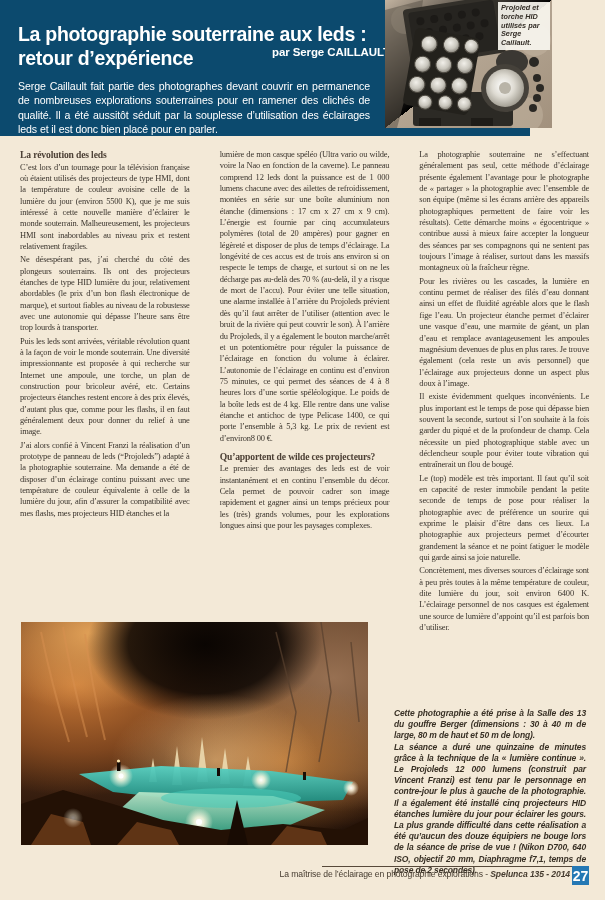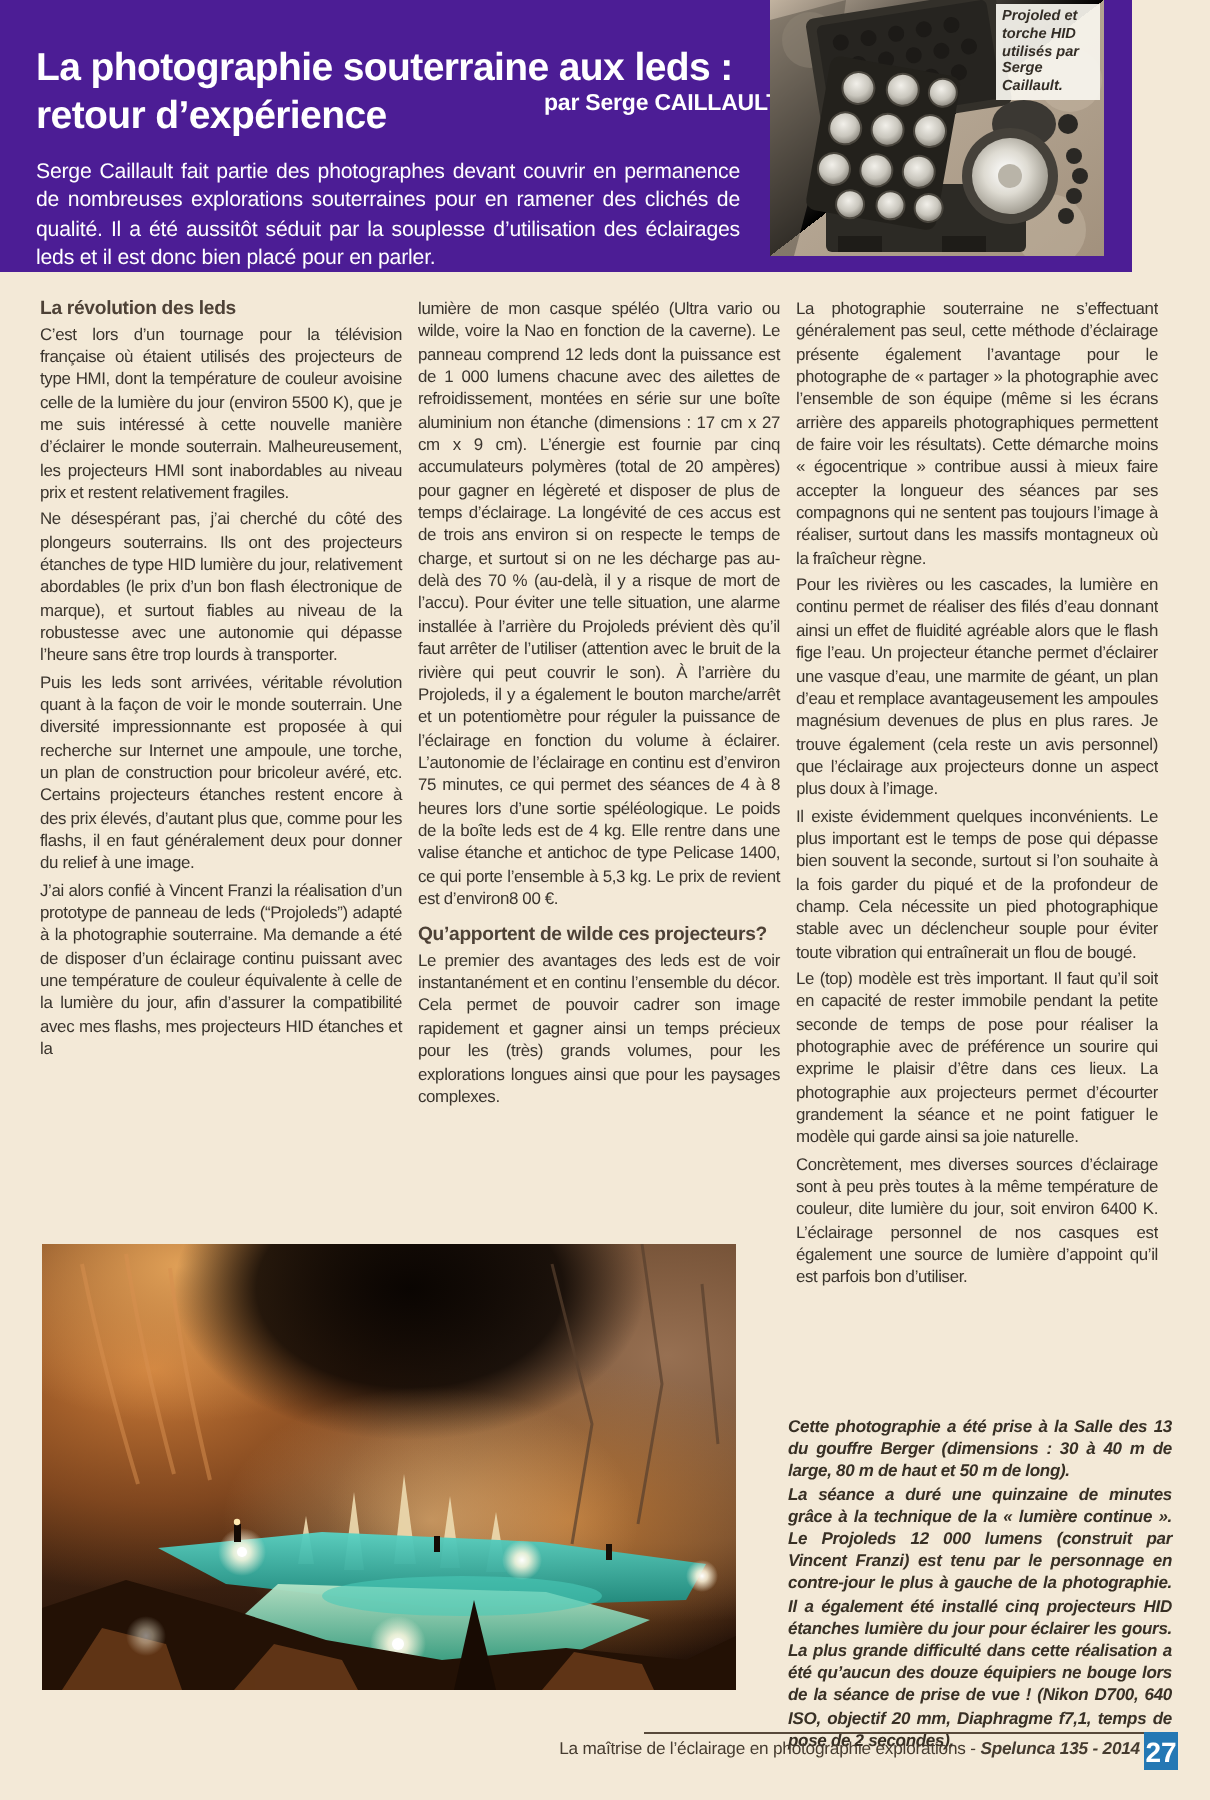--- a/index.html
+++ b/index.html
@@ -3,36 +3,36 @@
 <meta charset="utf-8">
 <style>
   html,body{margin:0;padding:0;background:#8a8a8a;}
   .page{
     position:relative;width:605px;height:900px;overflow:hidden;
     background:#f3e9d7;
     font-family:"Liberation Sans", sans-serif;
     -webkit-font-smoothing:antialiased;
   }
   
-  .red-band{position:absolute;left:0;top:0;width:530px;height:136px;background:#4c1d95;padding-left:36px;}
+  .red-band{position:absolute;left:0;top:0;width:530px;height:136px;background:#0c4a6e;}
   .title-block{position:absolute;left:18px;top:22px;width:372px;color:#fff;}
   .title-l1{margin:0;font-size:19.5px;font-weight:bold;letter-spacing:-0.3px;line-height:24px;}
   .title-row{display:flex;justify-content:space-between;align-items:flex-start;width:372px;}
   .title-l2{margin:0;font-size:19.5px;font-weight:bold;letter-spacing:-0.3px;line-height:24px;}
   .byline{font-size:11.5px;font-weight:bold;letter-spacing:-0.1px;}
   .intro{margin:9px 0 13px 0;width:352px;font-size:10.6px;line-height:14.4px;text-align:justify;letter-spacing:-0.1px;color:#fff;}
   
   .equip-photo{position:absolute;left:385px;top:0;width:167px;height:128px;overflow:hidden;}
   .equip-caption{
     position:absolute;top:2px;right:2px;width:46px;padding:2px 3px;
     background:rgba(248,245,238,0.93);
     font-size:7.3px;line-height:8.8px;font-weight:bold;font-style:italic;color:#332d26;
   }
   
-  .columns{position:absolute;left:20px;top:149px;width:569px;display:flex;gap:8px;}
+  .columns{position:absolute;left:20px;top:149px;width:569px;display:flex;gap:30px;font-family:Liberation Serif, serif;}
   .col{width:181px;}
   .col h2{margin:7px 0 1px 0;font-size:9.6px;line-height:11.5px;font-weight:bold;color:#4d4136;letter-spacing:-0.15px;}
   .col h2:first-child{margin-top:0;}
   .col p{margin:0 0 2px 0;font-size:8.45px;line-height:11.35px;text-align:justify;color:#3a342d;letter-spacing:-0.18px;}
   .col-3{max-height:540px;overflow:hidden;}
   
   .cave-photo{position:absolute;left:21px;top:622px;width:347px;height:223px;overflow:hidden;background:#2b1709;}
   
   .cave-caption{position:absolute;left:394px;top:708px;width:192px;}
   .cave-caption p{margin:0;font-size:8.5px;line-height:11.2px;font-weight:bold;font-style:italic;text-align:justify;color:#383025;letter-spacing:-0.15px;}

